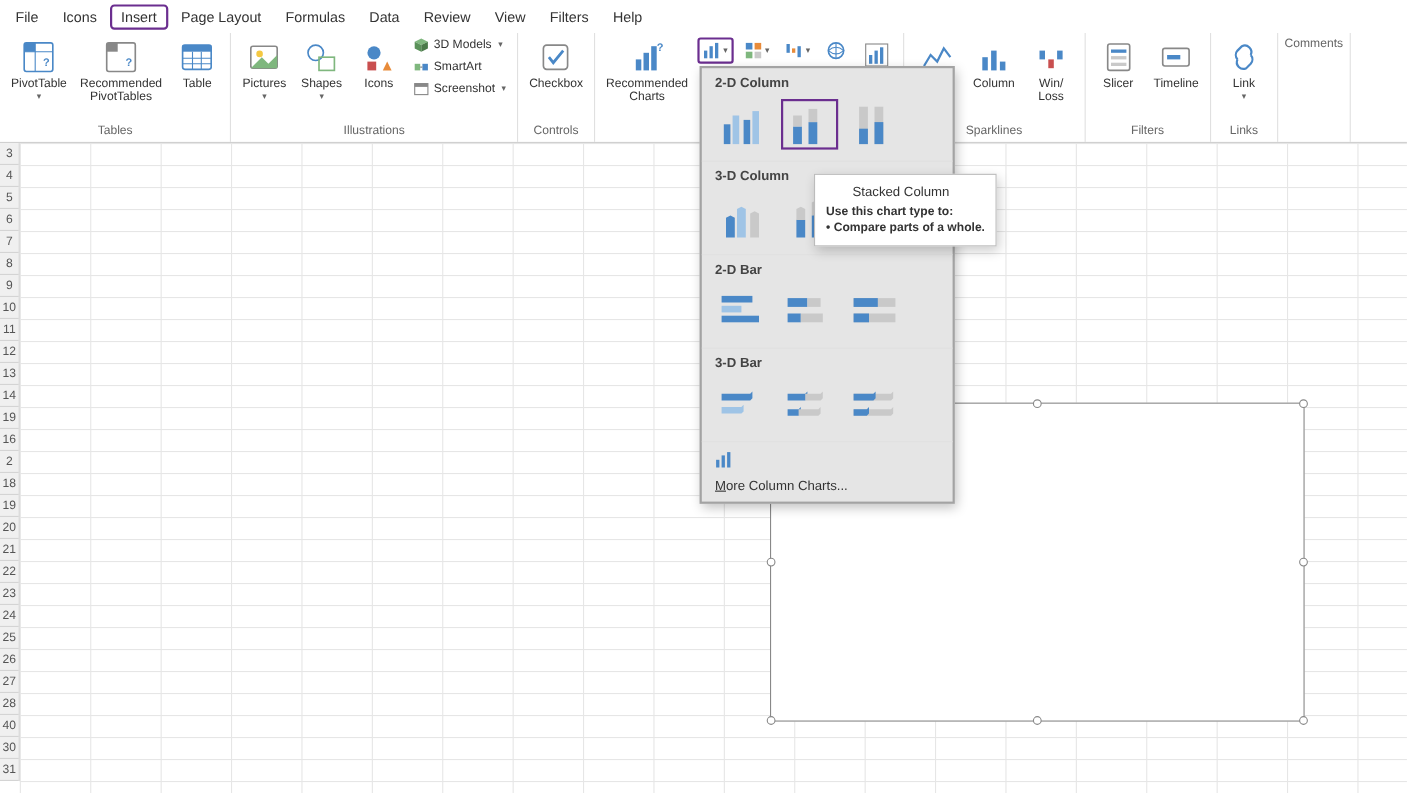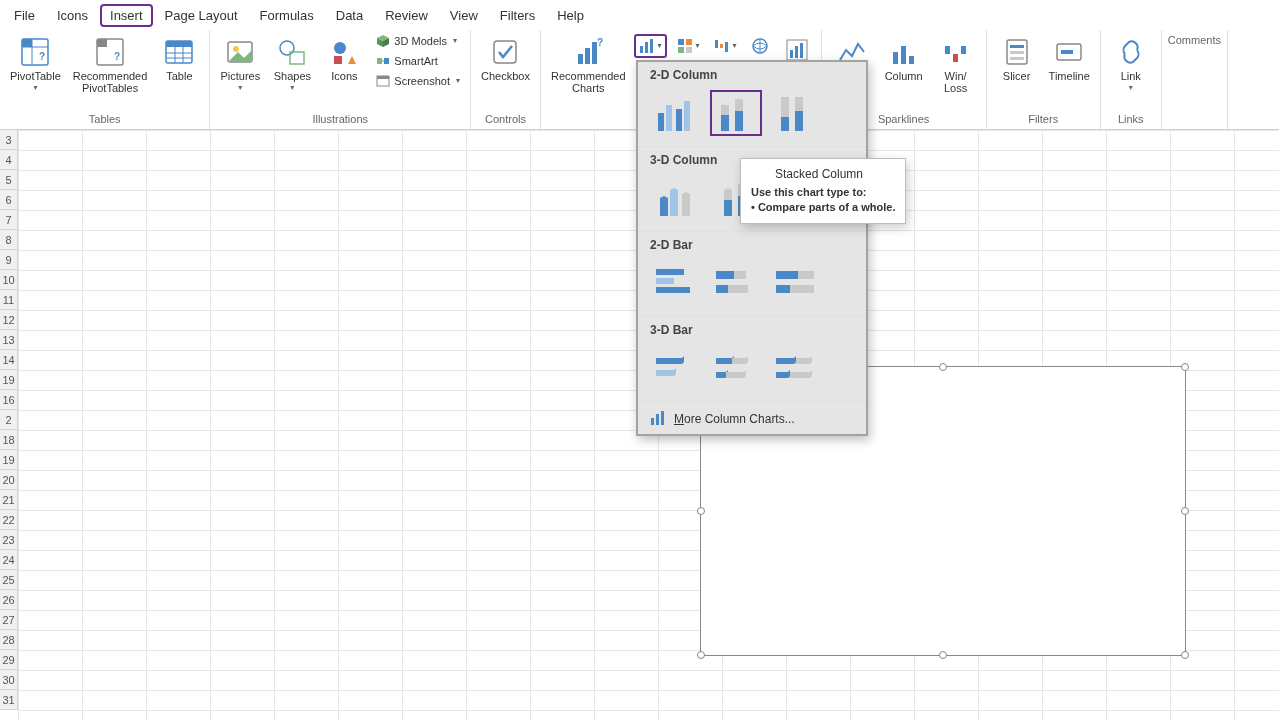--- a/index.html
+++ b/index.html
@@ -37,21 +37,21 @@
   .chart-obj { position: absolute; border: 1px solid #888; background: #fff; }
   .handle { position: absolute; width: 8px; height: 8px; background: #fff; border: 1px solid #888; border-radius: 50%; }
 
   
   .gallery { position: absolute; background: #e5e5e5; border: 2px solid #a3a3a3; box-shadow: 2px 4px 10px rgba(0,0,0,.25); }
   .gal-section-title { padding: 6px 12px 4px; font-size: 12px; font-weight: 600; color: #444; }
   .gal-row { display: flex; gap: 8px; padding: 4px 12px 10px; }
   .thumb { width: 52px; height: 46px; display: flex; align-items: center; justify-content: center; cursor: pointer; border: 1px solid transparent; position: relative; }
   .thumb.hover { border: 2px solid #6b2e8f; }
   .gal-sep { height: 1px; background: #e0e0e0; margin: 0; }
-  .gal-footer { display: flex; align-items: flex-end; gap: 8px; padding: 8px 12px; cursor: pointer; }
+  .gal-footer { display: flex; align-items: flex-start; gap: 8px; padding: 8px 12px; cursor: pointer; flex-direction: column; }
   .gal-footer .u { text-decoration: underline; }
 
   
   .tooltip { position: absolute; background: #fff; border: 1px solid #bcbcbc; padding: 8px 10px; font-size: 11px; box-shadow: 2px 4px 10px rgba(0,0,0,.2); max-width: 210px; }
   .tooltip .tt-title { font-weight: 400; margin-bottom: 4px; font-size: 12px; margin-left: 24px; }
   .tooltip .tt-line { line-height: 1.35; font-weight: bold; }
 
   svg { display: block; }
   .dialog-launcher { position: absolute; right: 2px; bottom: 3px; font-size: 9px; color: #888; cursor: pointer; }
 </style>
@@ -376,21 +376,21 @@
       <div>19</div>
       <div>20</div>
       <div>21</div>
       <div>22</div>
       <div>23</div>
       <div>24</div>
       <div>25</div>
       <div>26</div>
       <div>27</div>
       <div>28</div>
-      <div>29</div>
+      <div>40</div>
       <div>30</div>
       <div>31</div>
     </div>
   <div class="cells">
     <div class="col-lines" id="collines">
         <div style="left: 0px;"></div>
         <div style="left: 64px;"></div>
         <div style="left: 128px;"></div>
         <div style="left: 192px;"></div>
         <div style="left: 256px;"></div>

